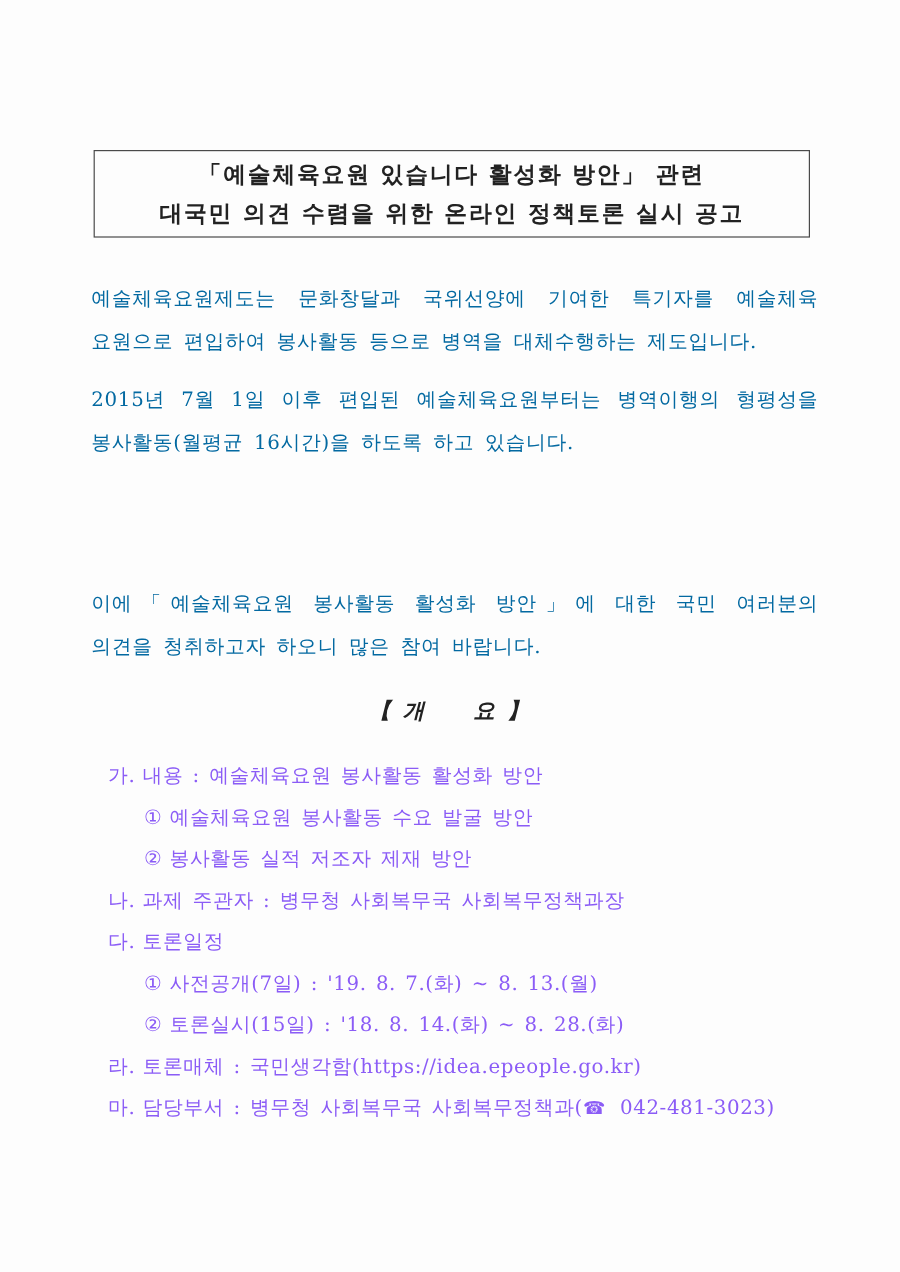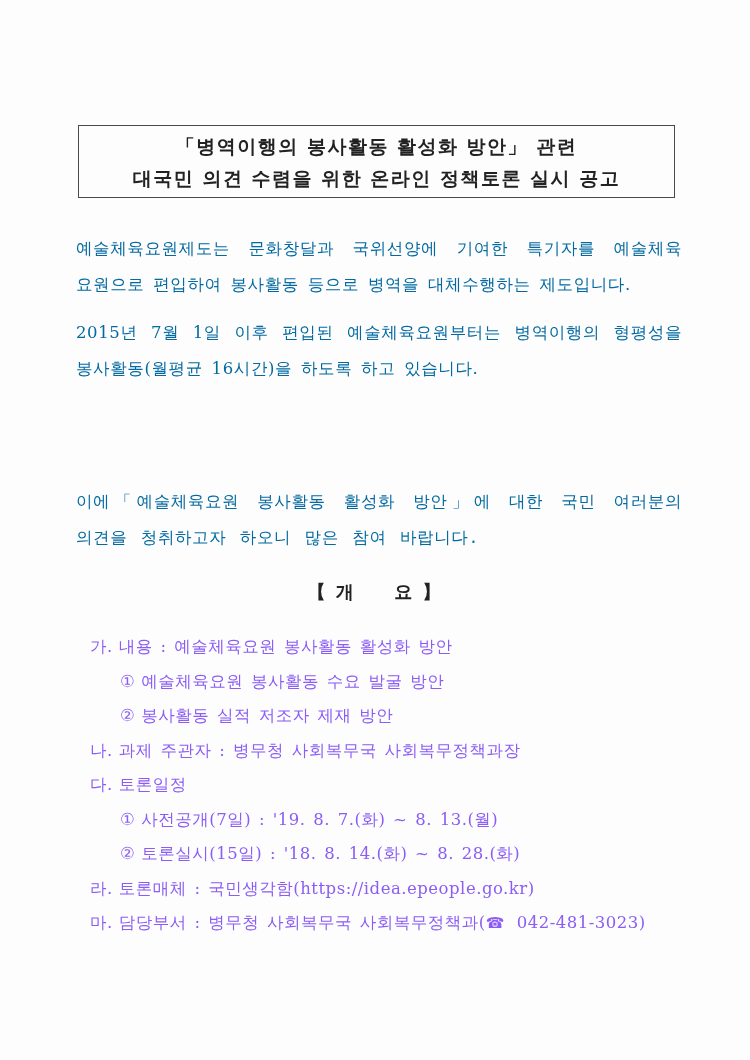--- a/index.html
+++ b/index.html
@@ -66,20 +66,21 @@
     .section-heading {
       position: absolute;
       left: 0;
       width: 750px;
       top: 580px;
       text-align: center;
       font-size: 18px;
       font-weight: bold;
       letter-spacing: 2px;
       color: #222;
+      font-style: italic;
     }
     .section-heading .br {
       font-weight: bold;
     }
     .section-heading .gap {
       display: inline-block;
       width: 22px;
     }
     .items {
       position: absolute;
@@ -108,35 +109,35 @@
       font-size: 15px;
       margin-right: 4px;
     }
   </style>
 </head>
 <body>
 
 <div class="page">
 
   <div class="title-box">
-    <div class="title-line">「병역이행의 봉사활동 활성화 방안」 관련</div>
+    <div class="title-line">「예술체육요원 있습니다 활성화 방안」 관련</div>
     <div class="title-line">대국민 의견 수렴을 위한 온라인 정책토론 실시 공고</div>
   </div>
 
   <div class="para" style="top:231px;">
     <span class="ln">예술체육요원제도는 문화창달과 국위선양에 기여한 특기자를 예술체육</span>
     <span class="ln last">요원으로 편입하여 봉사활동 등으로 병역을 대체수행하는 제도입니다.</span>
   </div>
 
   <div class="para" style="top:315px;">
     <span class="ln">2015년 7월 1일 이후 편입된 예술체육요원부터는 병역이행의 형평성을</span>
     <span class="ln last">봉사활동(월평균 16시간)을 하도록 하고 있습니다.</span>
   </div>
 
-  <div class="para" style="top:485px;font-family:Liberation Mono, monospace;">
+  <div class="para" style="top:485px;">
     <span class="ln">이에「예술체육요원 봉사활동 활성화 방안」에 대한 국민 여러분의</span>
     <span class="ln last">의견을 청취하고자 하오니 많은 참여 바랍니다.</span>
   </div>
 
   <div class="section-heading">
     <span class="br">【</span>
     <span>개</span>
     <span class="gap"></span>
     <span>요</span>
     <span class="br">】</span>

